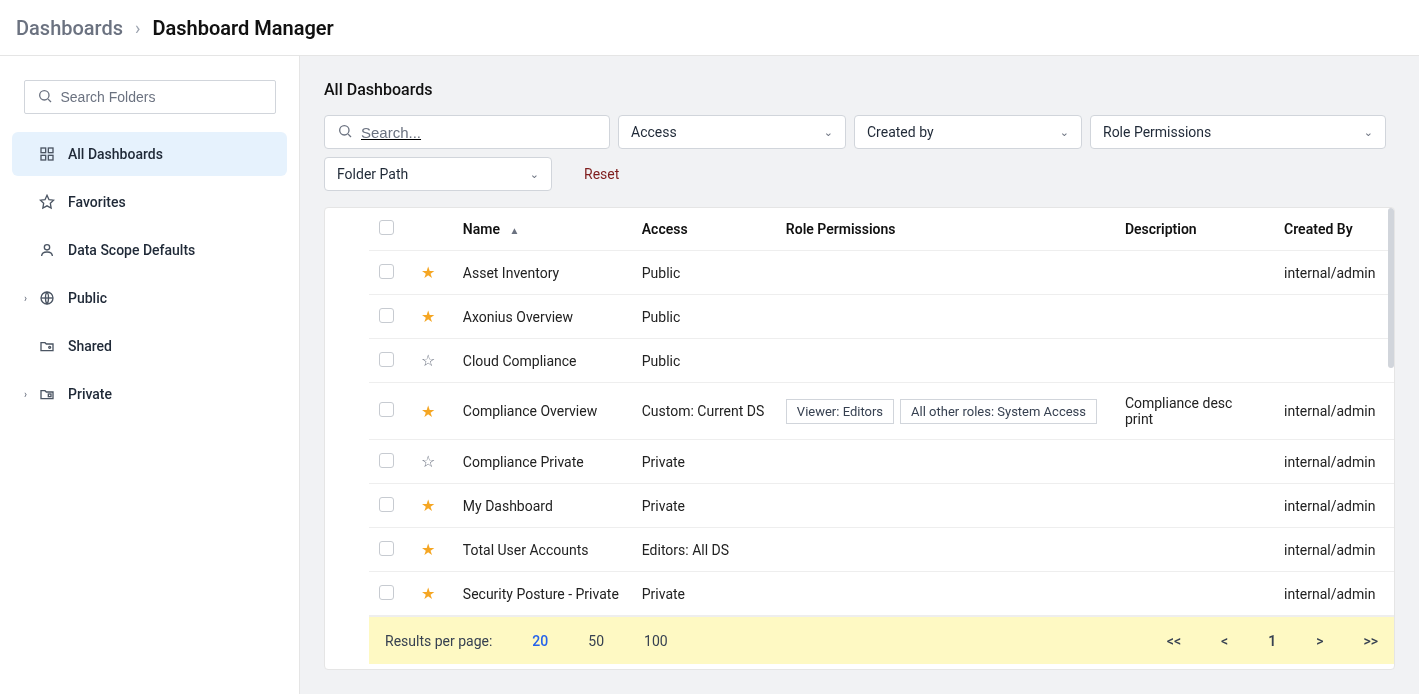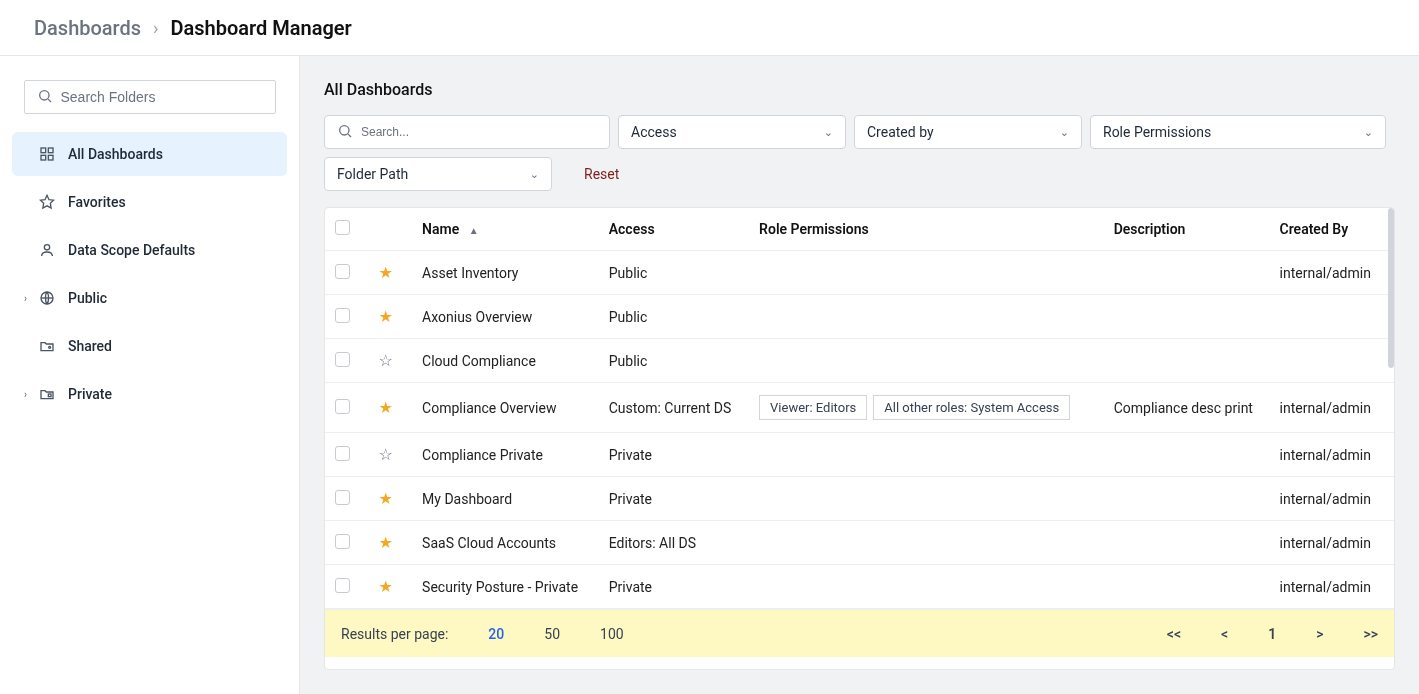--- a/index.html
+++ b/index.html
@@ -10,21 +10,21 @@
       background: #fff;
     }
     .container {
       width: 1419px;
       height: 694px;
       display: flex;
       flex-direction: column;
     }
     .breadcrumb-bar {
       height: 56px;
-      padding: 0 34px;
+      padding: 0 16px;
       display: flex;
       align-items: center;
       border-bottom: 1px solid #e5e5e5;
     }
     .breadcrumb-root {
       font-size: 20px;
       font-weight: 500;
       color: #6b7280;
       cursor: pointer;
     }
@@ -129,24 +129,25 @@
       border: 1px solid #d1d5db;
       border-radius: 4px;
       background: #fff;
       display: flex;
       align-items: center;
       padding: 0 12px;
     }
     .search-input input {
       border: none;
       outline: none;
-      font-size: 12px;
+      font-size: 15px;
       width: 100%;
       margin-left: 8px;
       background: transparent;
+      text-decoration: underline;
     }
     .search-input input::placeholder { color: #6b7280; }
     .dropdown {
       height: 34px;
       min-width: 228px;
       border: 1px solid #d1d5db;
       border-radius: 4px;
       background: #fff;
       display: flex;
       align-items: center;
@@ -175,20 +176,21 @@
     .total-line .total-label { font-weight: 600; }
     .table-wrap {
       flex: 1;
       background: #fff;
       border: 1px solid #e5e5e5;
       border-radius: 4px;
       overflow: hidden;
       display: flex;
       flex-direction: column;
       position: relative;
+      padding-left: 44px;
     }
     .table {
       width: 100%;
       border-collapse: collapse;
     }
     .table th, .table td {
       text-align: left;
       padding: 12px 10px;
       font-size: 14px;
       border-bottom: 1px solid #eee;
@@ -453,21 +455,21 @@
                 <td class="col-star"><span class="star">★</span></td>
                 <td class="col-name">My Dashboard</td>
                 <td class="col-access">Private</td>
                 <td class="col-perm"></td>
                 <td class="col-desc"></td>
                 <td class="col-created">internal/admin</td>
               </tr>
               <tr>
                 <td class="col-check"><input type="checkbox" style=""></td>
                 <td class="col-star"><span class="star">★</span></td>
-                <td class="col-name">SaaS Cloud Accounts</td>
+                <td class="col-name">Total User Accounts</td>
                 <td class="col-access">Editors: All DS</td>
                 <td class="col-perm"></td>
                 <td class="col-desc"></td>
                 <td class="col-created">internal/admin</td>
               </tr>
               <tr>
                 <td class="col-check"><input type="checkbox" style=""></td>
                 <td class="col-star"><span class="star">★</span></td>
                 <td class="col-name">Security Posture - Private</td>
                 <td class="col-access">Private</td>

